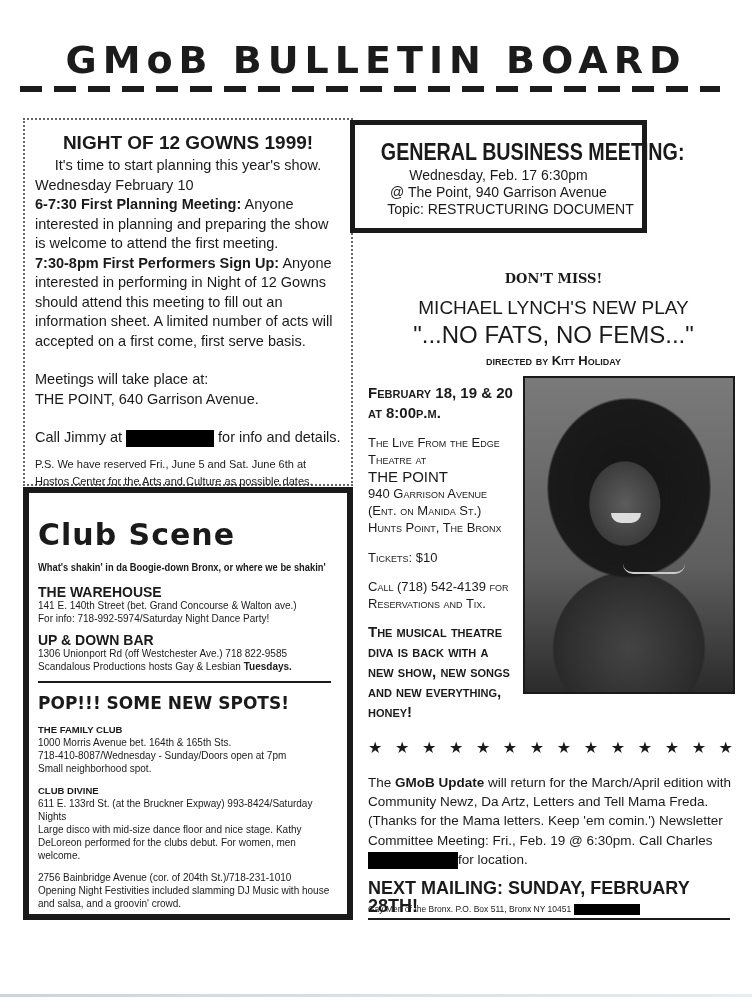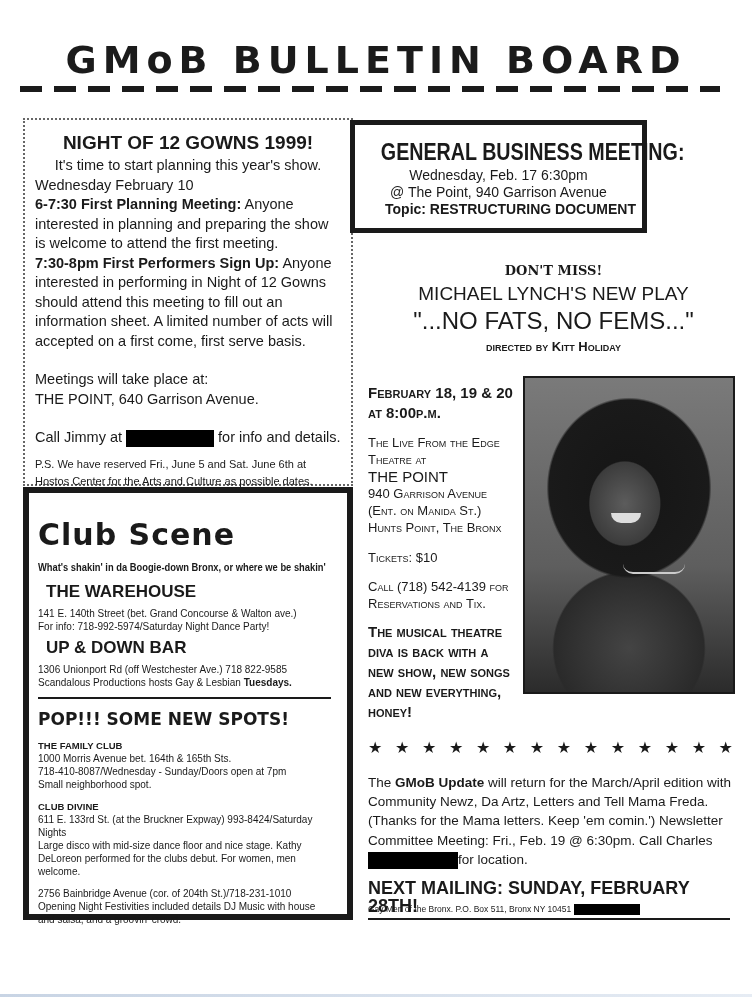--- a/index.html
+++ b/index.html
@@ -13,34 +13,34 @@
   .gowns h2{margin:0 0 2px 0;text-align:center;font-size:19px;font-weight:bold;line-height:22px;}
   .gowns p{margin:0;}
   .gowns .center{text-align:center;}
   .gowns .gap{height:19px;}
   .gowns .ps{font-size:11px;line-height:17px;margin-top:8px;}
   .redact{display:inline-block;background:#000;vertical-align:middle;}
   
   .club{left:23px;top:487px;width:330px;height:433px;border:6px solid #1a1a1a;box-sizing:border-box;padding:24px 10px 0 9px;font-family:"Liberation Sans",sans-serif;}
   .club-title{font-family:"DejaVu Sans",sans-serif;font-weight:bold;font-size:30px;letter-spacing:1px;line-height:36px;margin:0;}
   .club-sub{font-family:"Liberation Sans Narrow","Liberation Sans",sans-serif;font-weight:bold;font-size:11px;transform:scaleX(.85);transform-origin:left;white-space:nowrap;margin:8px 0 12px 0;}
-  .venue-name{font-weight:bold;font-size:17px;line-height:14px;margin:8px;}
+  .venue-name{font-weight:bold;font-size:14px;line-height:14px;margin:0;}
   .venue-line{font-size:10px;line-height:13px;margin:0;}
   .venue{margin-bottom:8px;}
   .club-rule{height:2px;background:#1a1a1a;margin:8px 6px 10px 0;}
   .pop-title{font-family:"DejaVu Sans",sans-serif;font-weight:bold;font-size:17px;margin:0 0 10px 0;}
   .spot-name{font-weight:bold;font-size:9.5px;line-height:13px;margin:0;}
   .spot{margin-bottom:9px;}
   
   .gbm{left:350px;top:120px;width:297px;height:113px;border:5px solid #1a1a1a;box-sizing:border-box;text-align:center;padding-top:14px;font-family:"Liberation Sans",sans-serif;}
   .gbm-title{font-family:"Liberation Sans Narrow","Liberation Sans",sans-serif;font-weight:bold;font-size:24px;line-height:26px;transform:scaleX(.82);margin:0 0 2px 0;white-space:nowrap;}
   .gbm-line{font-size:14px;line-height:17px;margin:0;}
-  .gbm-line.b{font-weight:bold;margin-left:24px;}
+  .gbm-line.b{font-weight:normal;margin-left:24px;}
   .play{left:372px;top:262px;width:363px;text-align:center;font-family:"Liberation Sans",sans-serif;}
-  .dont{font-family:"DejaVu Serif",serif;font-weight:bold;font-size:13px;line-height:18px;margin:0;}
+  .dont{font-family:"DejaVu Serif",serif;font-weight:bold;font-size:13px;line-height:18px;margin:8px;}
   .playwright{font-size:19px;line-height:24px;margin:2px 0 0 0;}
   .playname{font-size:24px;line-height:30px;margin:0;}
   .director{font-size:13px;line-height:18px;margin:2px 0 0 0;font-variant:small-caps;font-weight:bold;}
   .details{left:368px;top:383px;width:150px;font-family:"Liberation Sans",sans-serif;font-variant:small-caps;color:#1a1a1a;}
   .details p{margin:0;}
   .d1{font-size:15px;line-height:20px;font-weight:bold;}
   .d2{font-size:13px;line-height:17px;}
   .d2.big{font-size:15px;}
   .d3{font-size:15px;line-height:20px;font-weight:bold;}
   .photo{left:523px;top:376px;width:212px;height:318px;border:2px solid #1a1a1a;box-sizing:border-box;
@@ -99,21 +99,21 @@
     <p class="venue-line">Small neighborhood spot.</p>
   </div>
   <div class="spot">
     <p class="spot-name">CLUB DIVINE</p>
     <p class="venue-line">611 E. 133rd St. (at the Bruckner Expway) 993-8424/Saturday Nights</p>
     <p class="venue-line">Large disco with mid-size dance floor and nice stage.  Kathy</p>
     <p class="venue-line">DeLoreon performed for the clubs debut. For women, men welcome.</p>
   </div>
   <div class="spot">
     <p class="venue-line">2756 Bainbridge Avenue (cor. of 204th St.)/718-231-1010</p>
-    <p class="venue-line">Opening Night Festivities included details DJ Music with house</p>
+    <p class="venue-line">Opening Night Festivities included slamming DJ Music with house</p>
     <p class="venue-line">and salsa, and a groovin' crowd.</p>
   </div>
 </div>
 
 <div class="abs gbm">
   <p class="gbm-title">GENERAL BUSINESS MEETING:</p>
   <p class="gbm-line">Wednesday, Feb. 17 6:30pm</p>
   <p class="gbm-line">@ The Point, 940 Garrison Avenue</p>
   <p class="gbm-line b">Topic: RESTRUCTURING DOCUMENT</p>
 </div>

